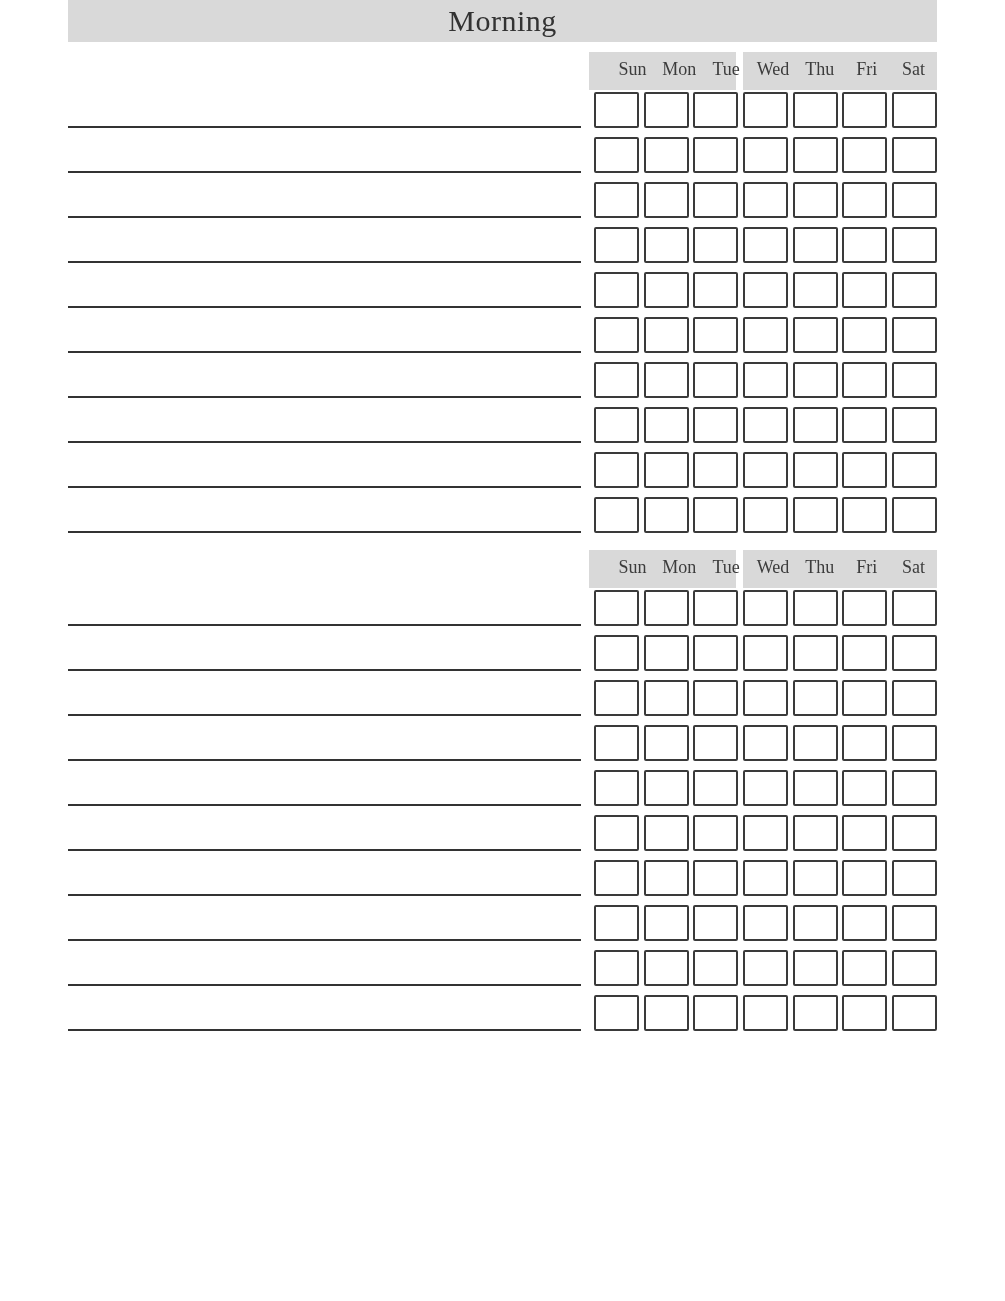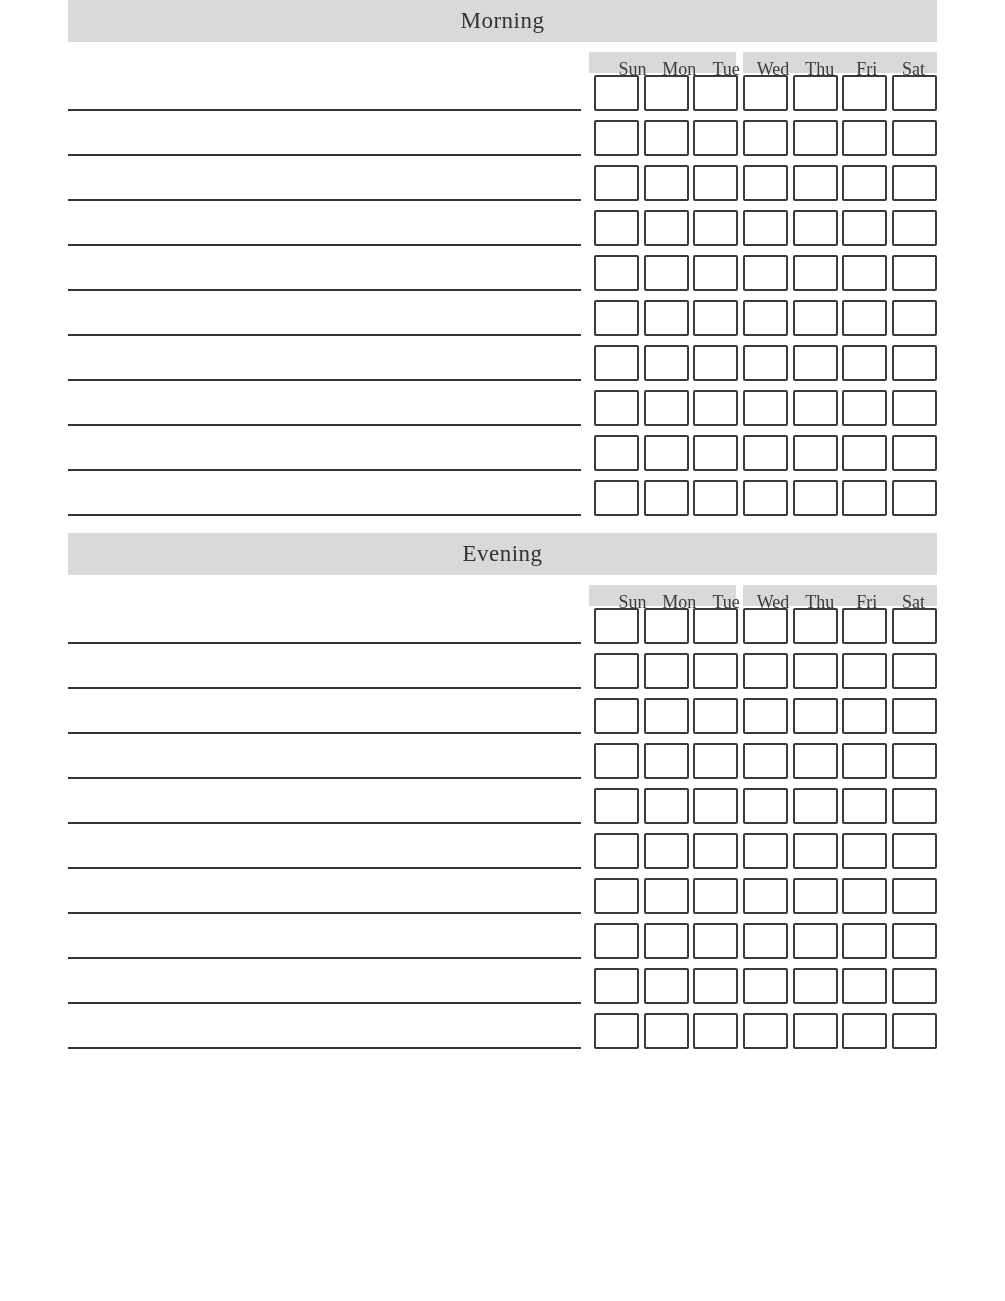--- a/index.html
+++ b/index.html
@@ -32,34 +32,34 @@
     color: var(--text-dark, #333333);
   }
   .section-bar {
     height: 42px;
     background: var(--bar-gray, #d9d9d9);
     display: flex;
     align-items: center;
     justify-content: center;
   }
   .section-label {
-    font-size: 23px;
+    font-size: 30px;
     color: var(--text-dark, #3a3a3a);
     letter-spacing: 0.5px;
   }
   .tracker-section + .tracker-section { margin-top: 17px; }
   .day-header-row {
     display: flex;
     justify-content: flex-end;
     margin-top: 10px;
   }
   .day-header {
     position: relative;
     width: 348px;
-    height: 21px;
+    height: 38px;
     background: var(--bar-gray, #d9d9d9);
     display: flex;
     box-sizing: border-box;
     padding-left: 20px;
   }
   
   .day-header::after {
     content: "";
     position: absolute;
     left: 147px;
@@ -244,23 +244,20 @@
               <div class="checkbox"></div>
               <div class="checkbox"></div>
               <div class="checkbox"></div>
               <div class="checkbox"></div>
               <div class="checkbox"></div>
             </div>
           </div>
         </div>
       </section>
       <section class="tracker-section">
-        <div class="section-bar">
-          <span class="section-label">Evening</span>
-        </div>
         <div class="day-header-row">
           <div class="day-header">
             <div class="day-cell">Sun</div>
             <div class="day-cell">Mon</div>
             <div class="day-cell">Tue</div>
             <div class="day-cell">Wed</div>
             <div class="day-cell">Thu</div>
             <div class="day-cell">Fri</div>
             <div class="day-cell">Sat</div>
           </div>

